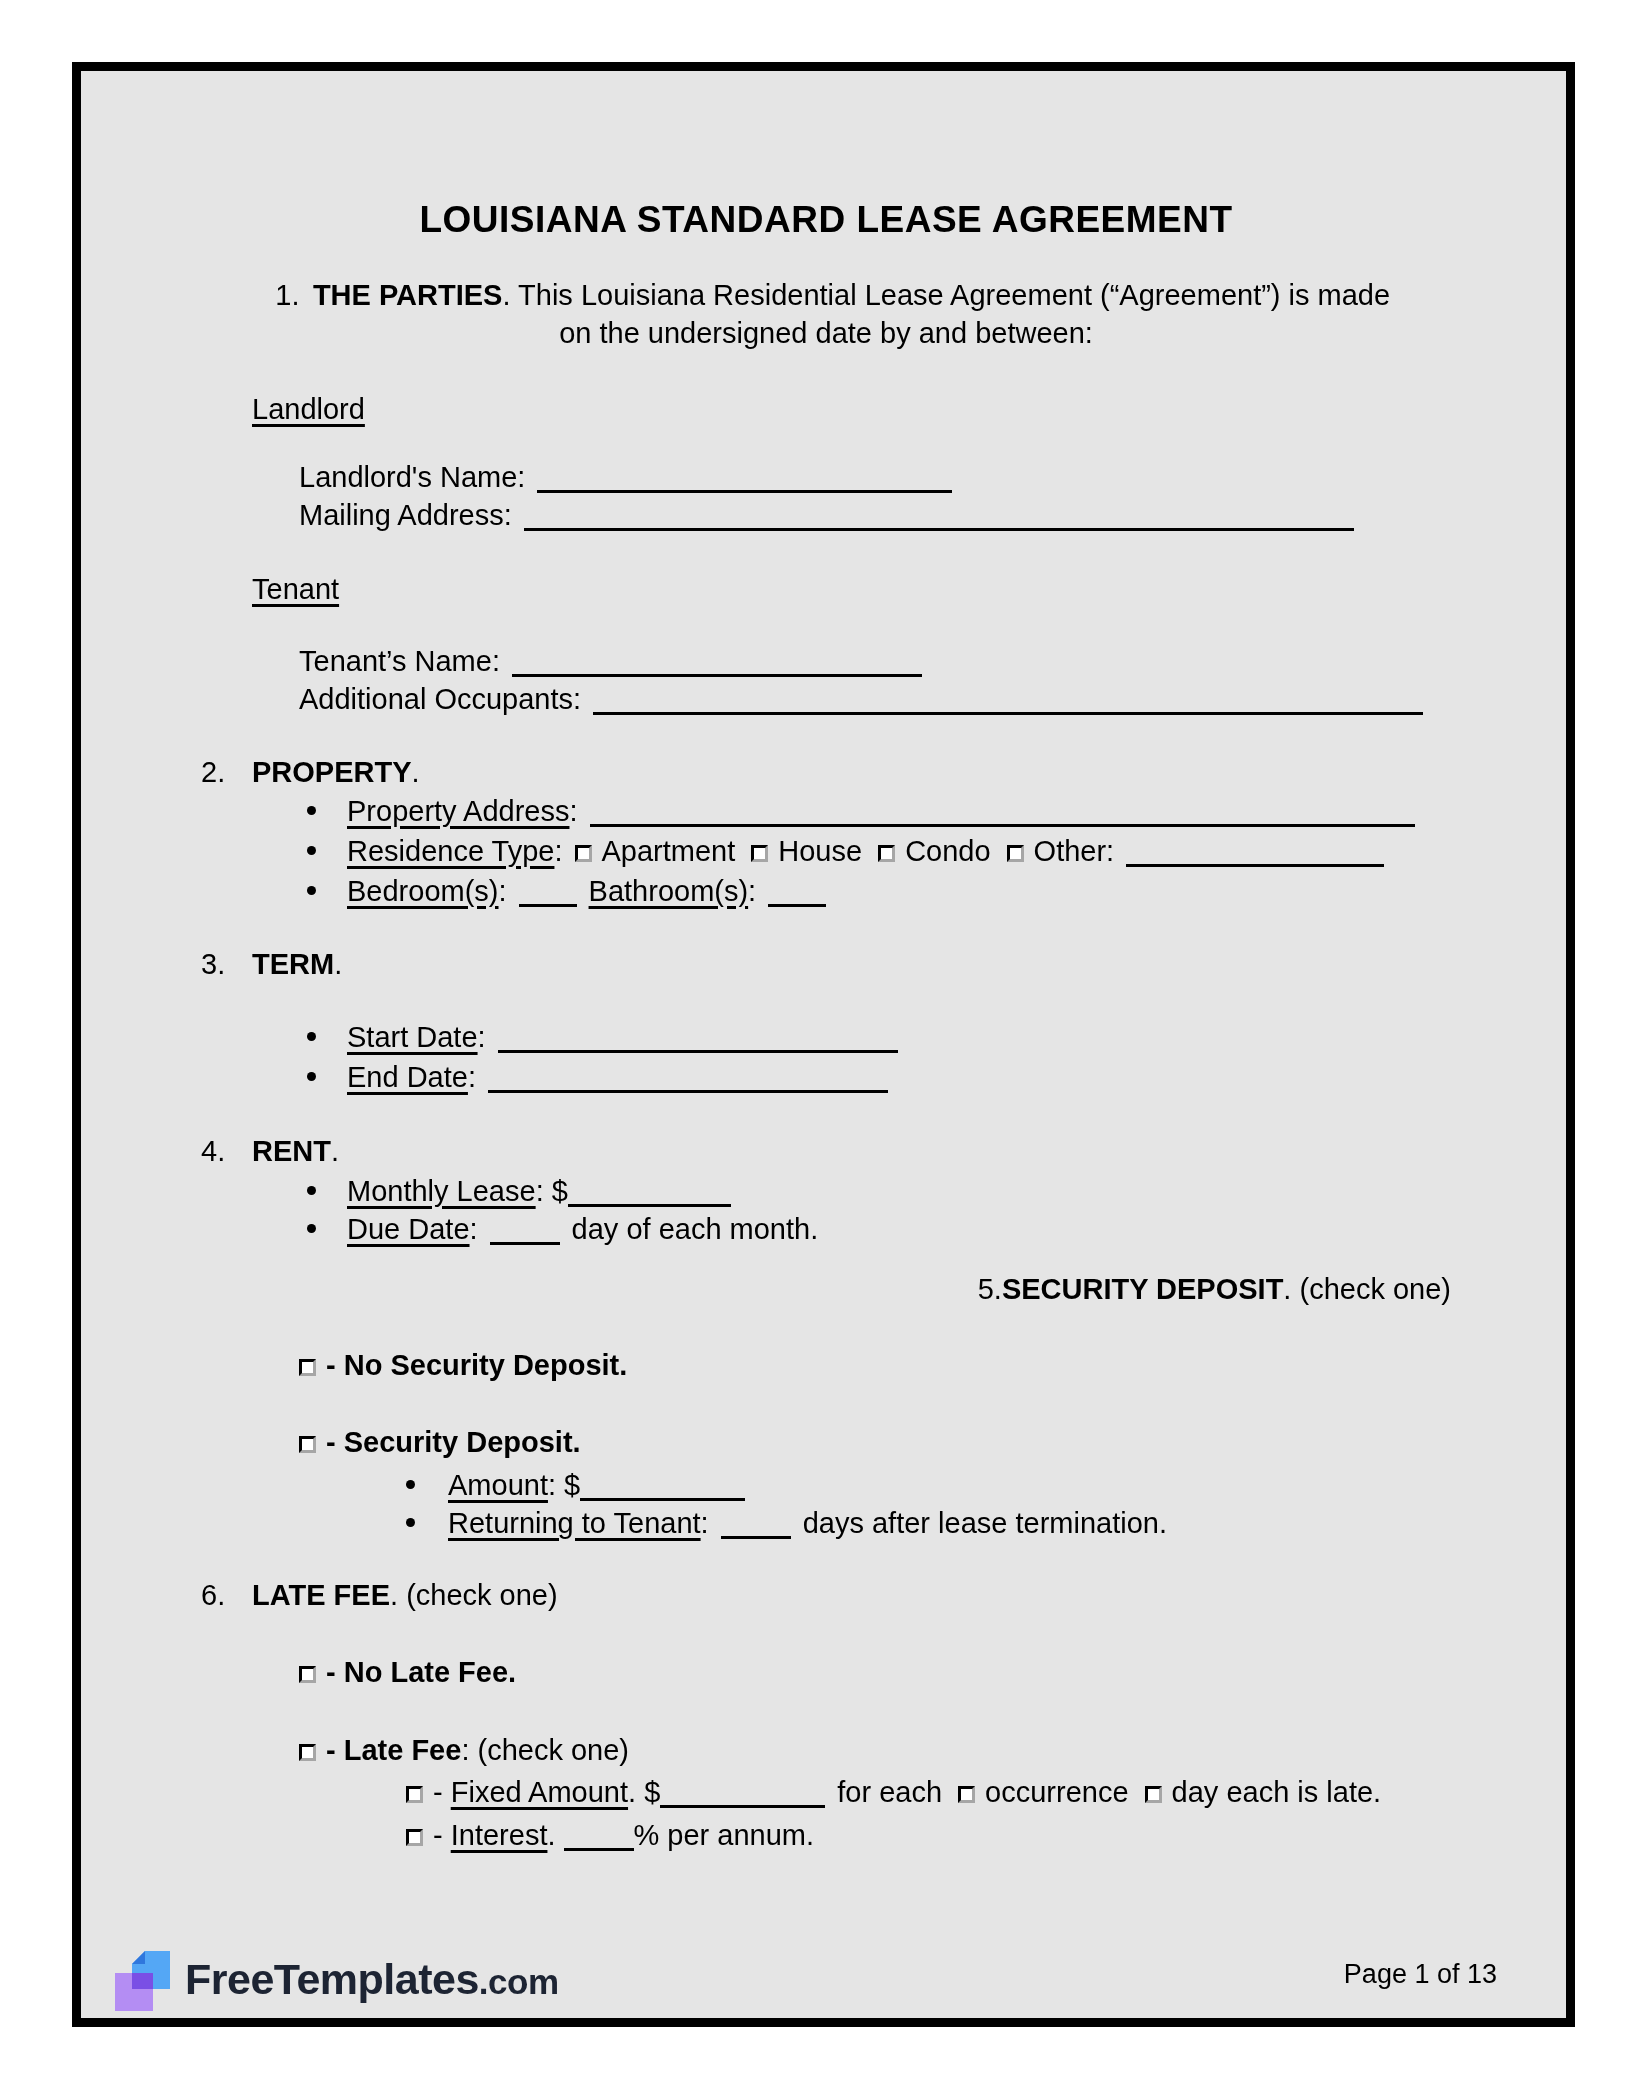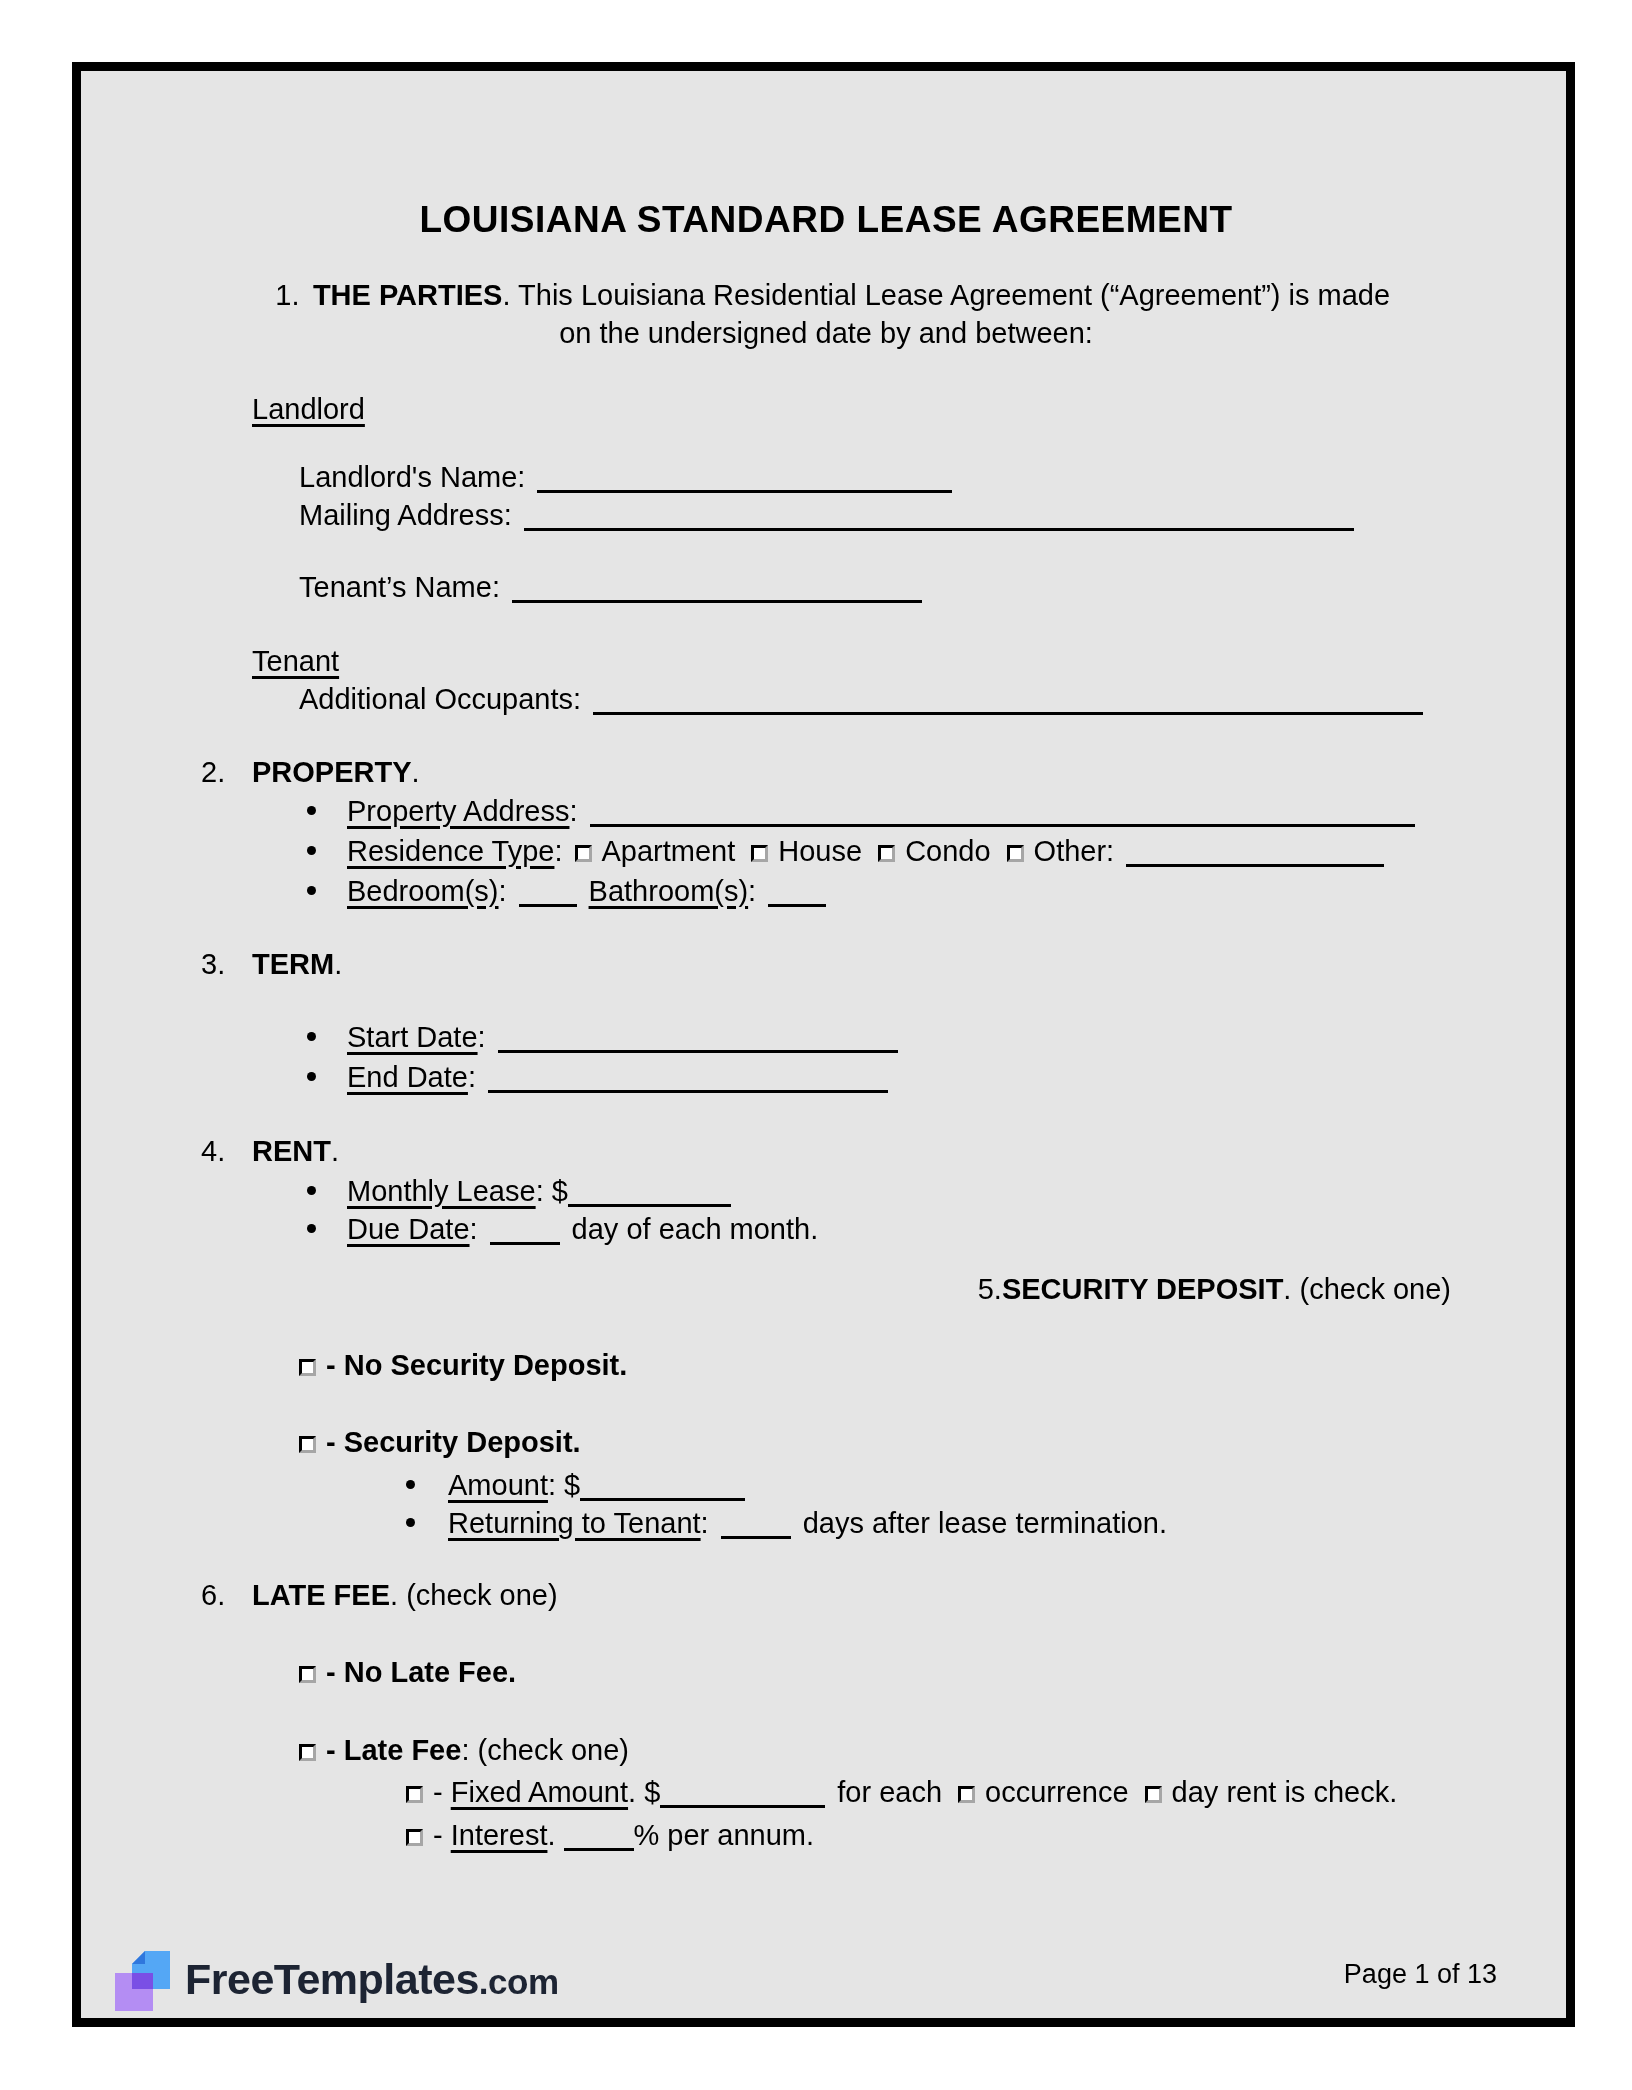--- a/index.html
+++ b/index.html
@@ -64,23 +64,23 @@
 
     <div class="m-p1"><span class="num">1.</span><span class="b">THE PARTIES</span><span>. This Louisiana Residential Lease Agreement (“Agreement”) is made</span>
       <div>on the undersigned date by and between:</div>
     </div>
 
     <div class="line subhead m-landlord"><span class="ul">Landlord</span></div>
 
     <div class="line fieldrow m-lfields"><span>Landlord's Name</span><span>:</span><span class="blank" style="width:415px;"></span></div>
     <div class="line fieldrow"><span>Mailing Address</span><span>:</span><span class="blank" style="width:830px;"></span></div>
 
+    <div class="line subhead m-tenant"><span class="ul">Tenant</span></div>
+
     <div class="line fieldrow m-tfields"><span>Tenant’s Name</span><span>:</span><span class="blank" style="width:410px;"></span></div>
-
-    <div class="line subhead m-tenant"><span class="ul">Tenant</span></div>
     <div class="line fieldrow"><span>Additional Occupants</span><span>:</span><span class="blank" style="width:830px;"></span></div>
 
     <div class="line m-s2"><span class="num">2.</span><span class="b">PROPERTY</span><span>.</span></div>
 
     <div class="line bullet m-b1"><span class="dot"></span><span class="ul">Property Address</span><span>:</span><span class="blank" style="width:825px;"></span></div>
 
     <div class="line bullet m-b2"><span class="dot"></span><span class="ul">Residence Type</span><span>:</span><span class="cbx icbx-first"></span><span>Apartment</span><span class="cbx icbx"></span><span>House</span><span class="cbx icbx"></span><span>Condo</span><span class="cbx icbx"></span><span>Other:</span><span class="blank" style="width:258px;"></span></div>
 
     <div class="line bullet m-b2"><span class="dot"></span><span class="ul">Bedroom(s)</span><span>:</span><span class="blank gap-r" style="width:58px;"></span><span class="ul">Bathroom(s)</span><span>:</span><span class="blank" style="width:58px;"></span></div>
 
@@ -102,21 +102,21 @@
 
     <div class="line bullet2 m-amt"><span class="dot"></span><span class="ul">Amount</span><span>: $</span><span class="blank" style="width:165px;margin-left:0;"></span></div>
     <div class="line bullet2"><span class="dot"></span><span class="ul">Returning to Tenant</span><span>:</span><span class="blank gap-r" style="width:70px;"></span><span>days after lease termination.</span></div>
 
     <div class="line m-s6"><span class="num">6.</span><span class="b">LATE FEE</span><span>. (check one)</span></div>
 
     <div class="line opt m-nolate"><span class="cbx"></span><span class="b">- No Late Fee.</span></div>
 
     <div class="line opt m-late"><span class="cbx"></span><span class="b">- Late Fee</span><span>: (check one)</span></div>
 
-    <div class="line opt2 m-fixed"><span class="cbx"></span><span>- </span><span class="ul">Fixed Amount</span><span>. $</span><span class="blank gap-r" style="width:165px;margin-left:0;"></span><span>for each</span><span class="cbx icbx"></span><span>occurrence</span><span class="cbx icbx"></span><span>day rent is check.</span></div>
+    <div class="line opt2 m-fixed"><span class="cbx"></span><span>- </span><span class="ul">Fixed Amount</span><span>. $</span><span class="blank gap-r" style="width:165px;margin-left:0;"></span><span>for each</span><span class="cbx icbx"></span><span>occurrence</span><span class="cbx icbx"></span><span>day each is late.</span></div>
 
     <div class="line opt2 m-int"><span class="cbx"></span><span>- </span><span class="ul">Interest</span><span>.</span><span class="blank" style="width:70px;margin-left:8px;"></span><span>% per annum.</span></div>
 
   </div>
 
   <div class="logo">
     <svg width="56" height="60" viewBox="0 0 56 60">
       <polygon points="30,0 55,0 55,38 17,38 17,13" fill="#54a7f5"></polygon>
       <polygon points="17,13 30,0 30,13" fill="#2f77dd"></polygon>
       <rect x="0" y="22" width="38" height="38" fill="#b48df3"></rect>

